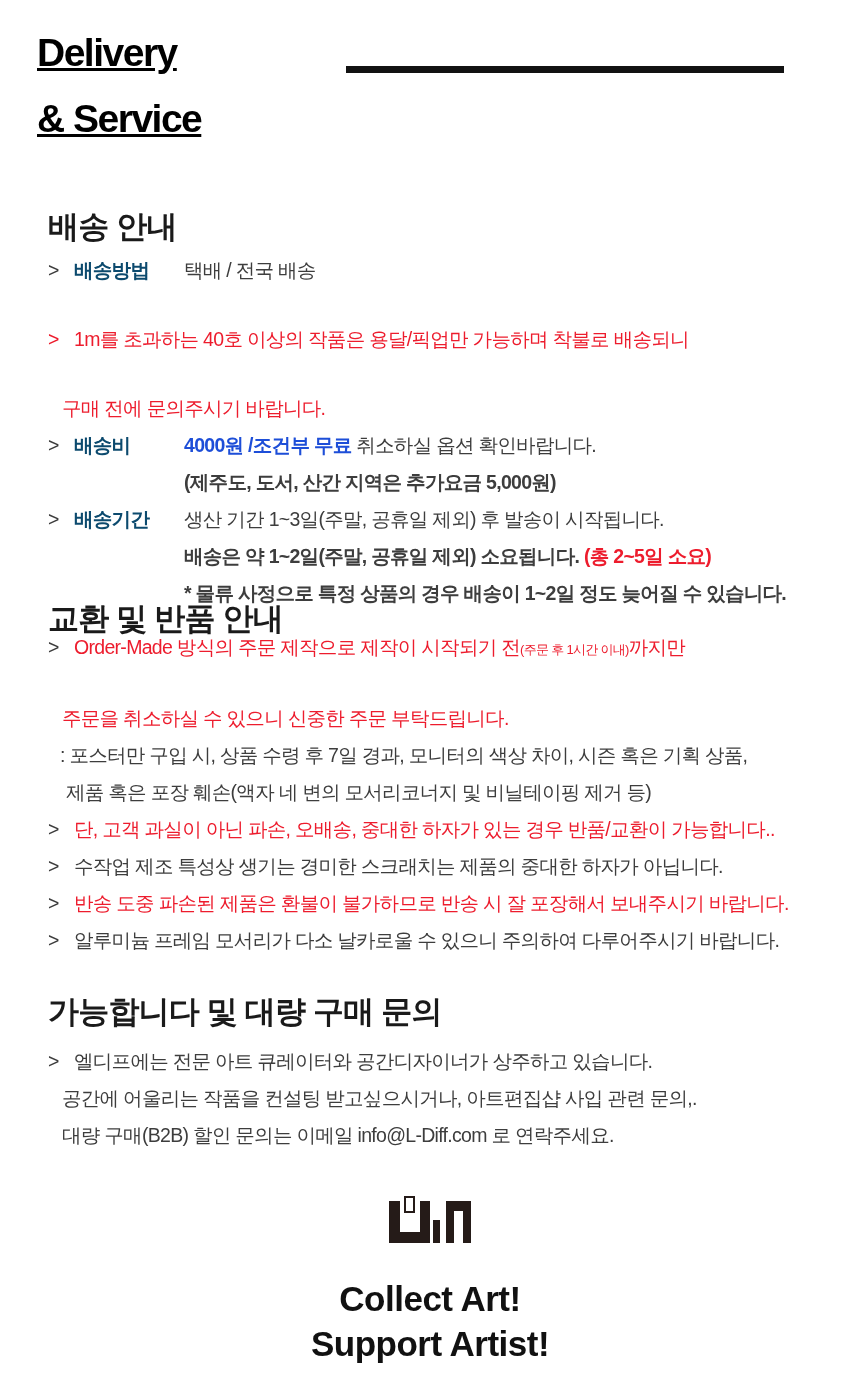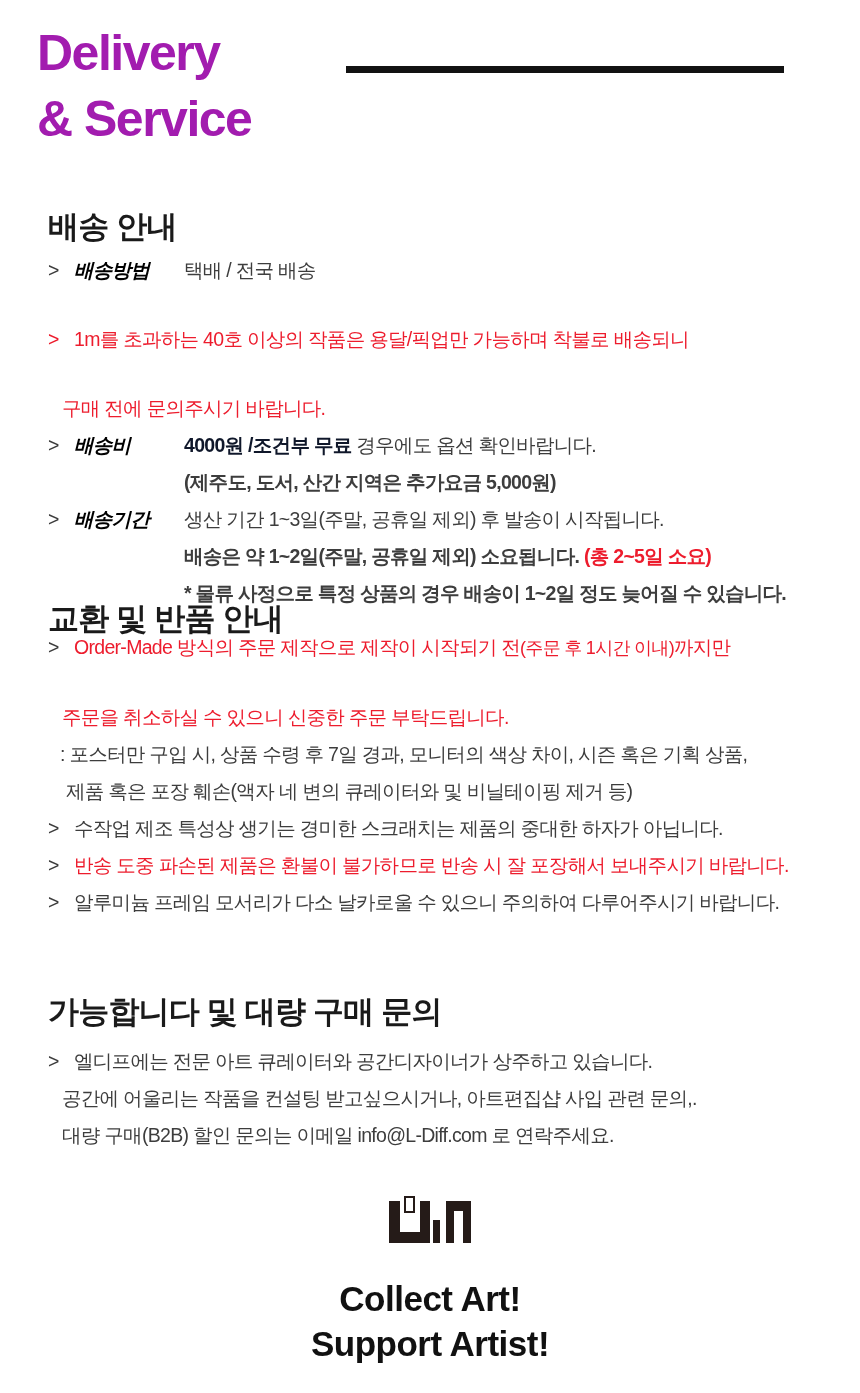--- a/index.html
+++ b/index.html
@@ -5,44 +5,44 @@
   html,body { margin:0; padding:0; }
   body {
     width:860px; height:1393px; background:#ffffff; position:relative;
     font-family:"Liberation Sans","DejaVu Sans",sans-serif;
     color:#3d3d3d; overflow:hidden;
   }
 
   
   .page-title {
     position:absolute; left:37px; top:20px;
-    font-size:50px; font-weight:bold; color:#a21caf;
-    line-height:66px; letter-spacing:-1.5px;
+    font-size:39px; font-weight:bold; color:#000000;
+    line-height:66px; letter-spacing:-1.5px;text-decoration:underline;
   }
   .title-rule {
     position:absolute; left:346px; top:66px; width:438px; height:7px;
     background:#121212;
   }
 
   
   .section-heading {
     position:absolute; left:48px;
     font-size:31px; font-weight:bold; color:#1a1a1a; letter-spacing:-0.8px;
     white-space:nowrap;
   }
   .section-body { position:absolute; left:48px; right:0; }
   .line {
     font-size:19.5px; line-height:37px; letter-spacing:-0.7px;
     white-space:nowrap; color:#3d3d3d;
   }
   .red { color:#ed1c2d;margin-top:32px; }
   .bold { font-weight:bold; }
-  .small { font-size:18px;text-align:center; }
+  .small { font-size:13px;text-align:center; }
   .bullet { display:inline-block; width:26px; }
-  .label { display:inline-block; width:110px; font-weight:bold; color:#000000;font-style:italic; }
+  .label { display:inline-block; width:110px; font-weight:bold; color:#0c4a6e; }
   .indent-val { padding-left:136px;font-weight:bold; }
   .indent-sm { padding-left:14px; }
   .heading-sec1 { top:206px; }
   .body-sec1   { top:252px; }
   .heading-sec2 { top:587px;margin-top:11px; }
   .body-sec2   { top:629px; }
   .heading-sec3 { top:991px; }
   .body-sec3   { top:1043px; }
 
   
@@ -83,41 +83,44 @@
 
 <div class="section-body body-sec1">
   <div class="line">
     <span class="bullet">&gt;</span><span class="label">배송방법</span><span>택배 / 전국 배송</span>
   </div>
   <div class="line red">
     <span class="bullet">&gt;</span><span>1m를 초과하는 40호 이상의 작품은 용달/픽업만 가능하며 착불로 배송되니</span>
   </div>
   <div class="line red indent-sm">구매 전에 문의주시기 바랍니다.</div>
   <div class="line">
-    <span class="bullet">&gt;</span><span class="label">배송비</span><span class="bold" style="color:#0f172a">4000원 /조건부 무료</span><span> 경우에도 옵션 확인바랍니다.</span>
+    <span class="bullet">&gt;</span><span class="label">배송비</span><span class="bold" style="color:#1d4ed8">4000원 /조건부 무료</span><span> 취소하실 옵션 확인바랍니다.</span>
   </div>
   <div class="line indent-val">(제주도, 도서, 산간 지역은 추가요금 5,000원)</div>
   <div class="line">
     <span class="bullet">&gt;</span><span class="label">배송기간</span><span>생산 기간 1~3일(주말, 공휴일 제외) 후 발송이 시작됩니다.</span>
   </div>
   <div class="line indent-val">
     <span>배송은 약 1~2일(주말, 공휴일 제외) 소요됩니다. </span><span class="red">(총 2~5일 소요)</span>
   </div>
   <div class="line indent-val">* 물류 사정으로 특정 상품의 경우 배송이 1~2일 정도 늦어질 수 있습니다.</div>
 </div>
 
 <div class="section-heading heading-sec2">교환 및 반품 안내</div>
 
 <div class="section-body body-sec2">
   <div class="line">
     <span class="bullet">&gt;</span><span class="red">Order-Made 방식의 주문 제작으로 제작이 시작되기 전</span><span class="red small">(주문 후 1시간 이내)</span><span class="red">까지만</span>
   </div>
   <div class="line red indent-sm">주문을 취소하실 수 있으니 신중한 주문 부탁드립니다.</div>
   <div class="line" style="padding-left:12px">: 포스터만 구입 시, 상품 수령 후 7일 경과, 모니터의 색상 차이, 시즌 혹은 기획 상품,</div>
-  <div class="line" style="padding-left:18px">제품 혹은 포장 훼손(액자 네 변의 큐레이터와 및 비닐테이핑 제거 등)</div>
+  <div class="line" style="padding-left:18px">제품 혹은 포장 훼손(액자 네 변의 모서리코너지 및 비닐테이핑 제거 등)</div>
+  <div class="line">
+    <span class="bullet">&gt;</span><span class="red">단, 고객 과실이 아닌 파손, 오배송, 중대한 하자가 있는 경우 반품/교환이 가능합니다..</span>
+  </div>
   <div class="line">
     <span class="bullet">&gt;</span><span>수작업 제조 특성상 생기는 경미한 스크래치는 제품의 중대한 하자가 아닙니다.</span>
   </div>
   <div class="line">
     <span class="bullet">&gt;</span><span class="red">반송 도중 파손된 제품은 환불이 불가하므로 반송 시 잘 포장해서 보내주시기 바랍니다.</span>
   </div>
   <div class="line">
     <span class="bullet">&gt;</span><span>알루미늄 프레임 모서리가 다소 날카로울 수 있으니 주의하여 다루어주시기 바랍니다.</span>
   </div>
 </div>

